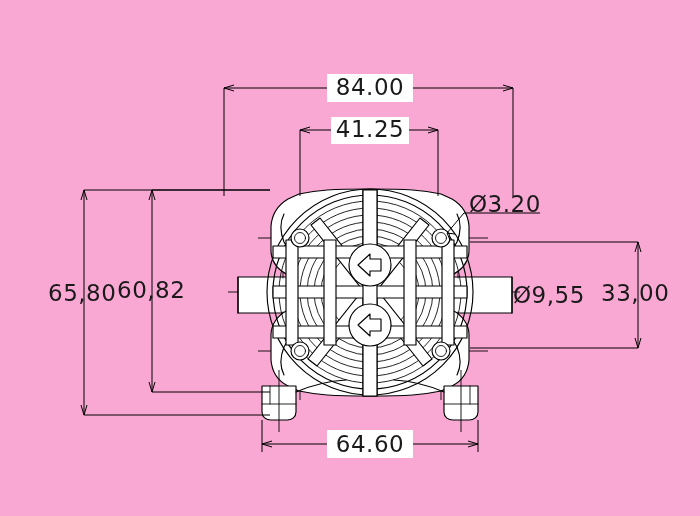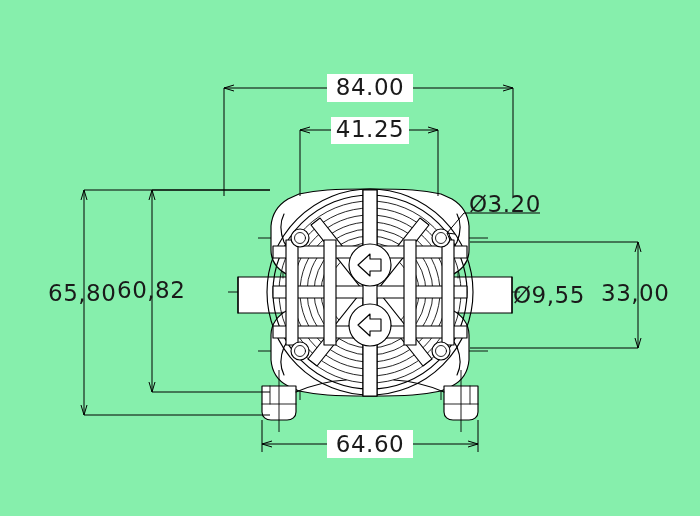--- a/index.html
+++ b/index.html
@@ -4,21 +4,21 @@
 <style>
   html, body {
     margin: 0;
     padding: 0;
     background: #ffffff;
   }
   #drawing-root {
     position: relative;
     width: 700px;
     height: 516px;
-    background: #86efac;
+    background: #f9a8d4;
     font-family: "DejaVu Sans", sans-serif;
     overflow: hidden;
   }
   #cad-svg {
     position: absolute;
     left: 0;
     top: 0;
     width: 700px;
     height: 516px;
     display: block;

